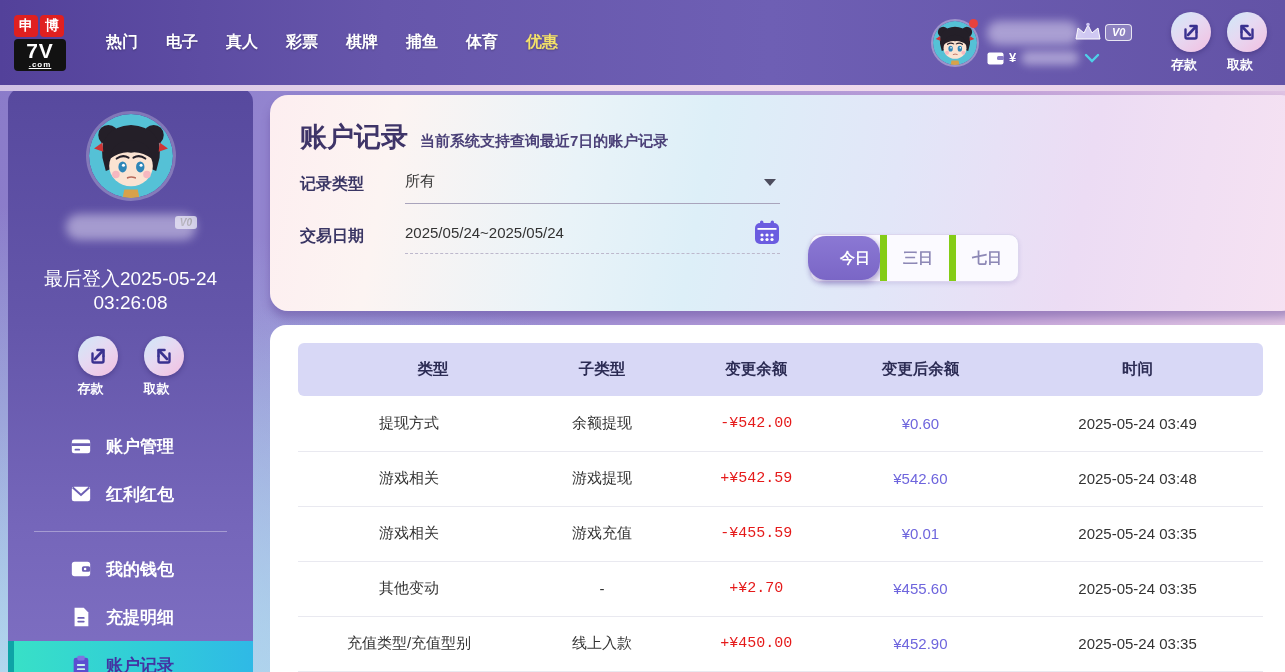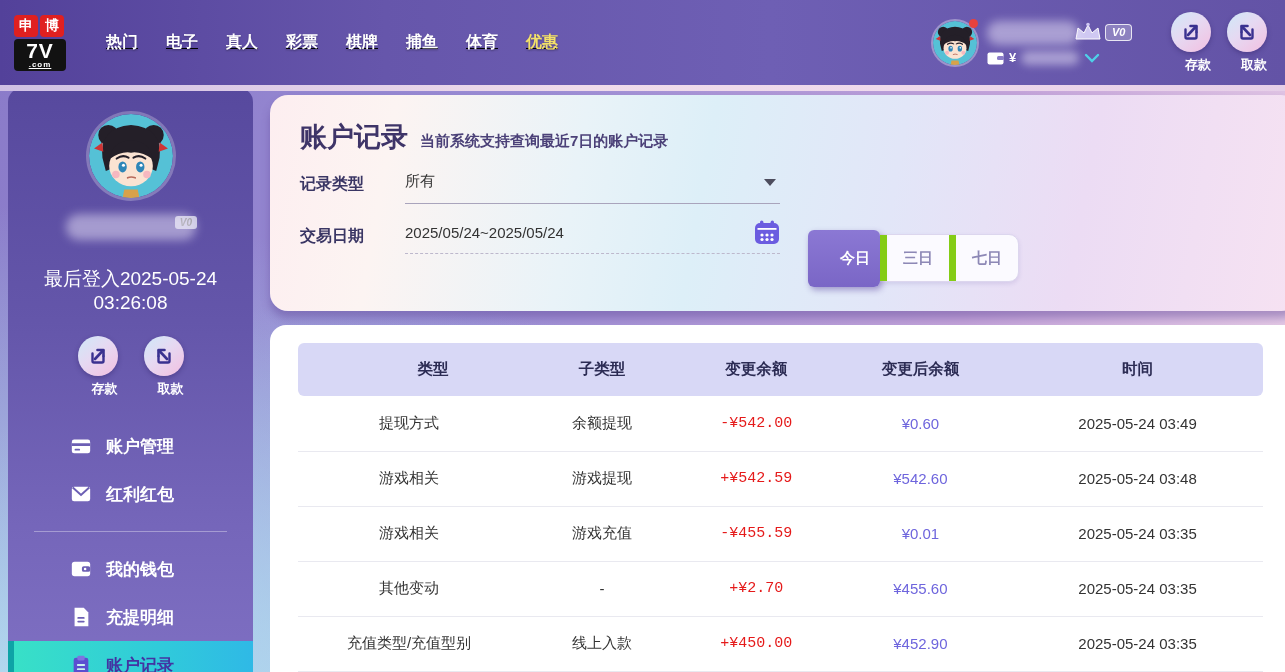--- a/index.html
+++ b/index.html
@@ -18,21 +18,21 @@
   .navbar::after { content:""; position:absolute; left:0; right:0; top:85px; height:6px;
     background:linear-gradient(90deg,#cfc0e4,#f0dcea 45%,#eed9ec 70%,#e6cfe8); }
   .logo { margin-left:14px; width:52px; display:flex; flex-direction:column; gap:2px; cursor:pointer; }
   .logo-top { display:flex; gap:2px; }
   .logo-sq { width:24px; height:22px; background:#e02020; border-radius:4px; color:#fff;
     font-size:14px; font-weight:bold; display:flex; align-items:center; justify-content:center; }
   .logo-main { background:#121212; border-radius:4px; color:#fff; text-align:center;
     padding:1px 2px 2px; line-height:1; }
   .logo-7v { font-size:21px; font-weight:bold; letter-spacing:1px; }
   .logo-com { font-size:8px; font-weight:bold; letter-spacing:1px;text-decoration:underline; }
-  .nav-menu { display:flex; margin-left:26px;text-decoration:underline; }
+  .nav-menu { display:flex; margin-left:26px; }
   .nav-item { width:60px; text-align:center; color:#fff; font-size:16px; font-weight:bold;
     cursor:pointer; text-shadow:0 1px 2px rgba(0,0,0,.25); }
   .nav-item.highlight { color:#f3e06a; }
   .nav-right { position:absolute; right:18px; top:0; height:85px; display:flex; align-items:center; }
   .avatar { width:44px; height:44px; border-radius:50%; overflow:hidden; position:relative;
     flex:none; box-shadow:0 0 0 2px rgba(255,255,255,.35); cursor:pointer; }
   .avatar svg { display:block; width:100%; height:100%; }
   .nav-avatar-wrap { position:relative; }
   .red-dot { position:absolute; top:-2px; right:-1px; width:9px; height:9px; border-radius:50%;
     background:#e8413c; z-index:2; }
@@ -44,21 +44,21 @@
   .vip-badge { margin-left:2px; background:rgba(255,255,255,.25); border:1px solid rgba(255,255,255,.8);
     color:#fff; font-size:11px; font-weight:bold; font-style:italic; border-radius:4px;
     padding:1px 6px; line-height:1.2; }
   .user-line2 { display:flex; align-items:center; gap:5px; margin-top:2px; height:18px; }
   .amount-blob { width:58px; height:14px; filter:blur(4px); }
   .yen { color:#fff; font-size:13px; font-weight:bold; }
   .circle-btn { width:40px; height:40px; border-radius:50%;
     background:linear-gradient(140deg,#cfe9f8 0%,#e6d9f2 45%,#f3bfe0 100%);
     display:flex; align-items:center; justify-content:center; cursor:pointer;
     box-shadow:0 2px 5px rgba(40,25,90,.35); }
-  .btn-col { display:flex; flex-direction:column; align-items:flex-end; gap:4px; margin-left:16px; cursor:pointer;font-family:Liberation Mono, monospace; }
+  .btn-col { display:flex; flex-direction:column; align-items:flex-start; gap:4px; margin-left:16px; cursor:pointer;font-family:Liberation Mono, monospace; }
   .btn-col .lbl { color:#fff; font-size:13px; font-weight:bold; }
   
   .sidebar { position:absolute; left:8px; top:88px; width:245px; bottom:0;
     border-radius:14px 14px 0 0; overflow:hidden; z-index:20;
     background:linear-gradient(180deg,#57499e 0%,#6456aa 40%,#7566ba 75%,#7e6fc2 100%); }
   .sb-avatar { width:84px; height:84px; border-radius:50%; overflow:hidden; margin:26px auto 0;
     box-shadow:0 0 0 3px rgba(255,255,255,.25); cursor:pointer; }
   .sb-avatar svg { display:block; width:100%; height:100%; }
   .sb-name-row { position:relative; height:30px; margin-top:14px; display:flex; justify-content:center; align-items:center; }
   .sb-name-blob { width:130px; height:26px; }
@@ -92,21 +92,21 @@
   .caret { position:absolute; right:4px; top:7px; width:0; height:0;
     border-left:6px solid transparent; border-right:6px solid transparent; border-top:7px solid #4d4d5e; }
   .cal-icon { position:absolute; right:0; top:-4px; width:26px; height:25px; cursor:pointer; }
   .seg { position:absolute; left:540px; top:139px; display:flex; align-items:center;
     background:#fbfaff; border:1px solid #dcd6ee; border-radius:10px; height:48px;
     box-shadow:0 2px 4px rgba(120,100,180,.18); }
   .seg-btn { width:69px; height:100%; display:flex; align-items:center; justify-content:center;
     font-size:15px; font-weight:bold; color:#8d88b6; cursor:pointer; border-left:7px solid #84cc16; }
   .seg-btn:first-child { border-left:none; }
   .seg-btn.active { background:linear-gradient(180deg,#8b78d4 0%,#7a66c6 100%); color:#fff;
-    border-radius:6px; height:57px; margin:-3px 0 -3px -3px; width:72px;
+    border-radius:18px; height:44px; margin:-3px 0 -3px -3px; width:72px;
     box-shadow:2px 3px 6px rgba(80,55,150,.45); border-left:none;padding-left:22px; }
   .table-card { position:absolute; left:270px; right:-14px; top:325px; bottom:-12px;
     background:#fff; border-radius:16px 16px 0 0; z-index:10; padding:18px 36px 0 28px; }
   table { width:100%; border-collapse:collapse; table-layout:fixed; }
   thead th { background:#d8d8f6; height:53px; font-size:15.5px; color:#2c2c54; font-weight:bold; text-align:center; }
   thead th:first-child { border-radius:6px 0 0 6px;padding-left:48px; }
   thead th:last-child { border-radius:0 6px 6px 0; }
   tbody td { height:55px; text-align:center; font-size:15px; color:#333; border-bottom:1px solid #e9e9f0; }
   tbody td.neg-red { color:#e51a1a;font-family:Liberation Mono, monospace; }
   tbody td.bal-purple { color:#6e65dd; }

